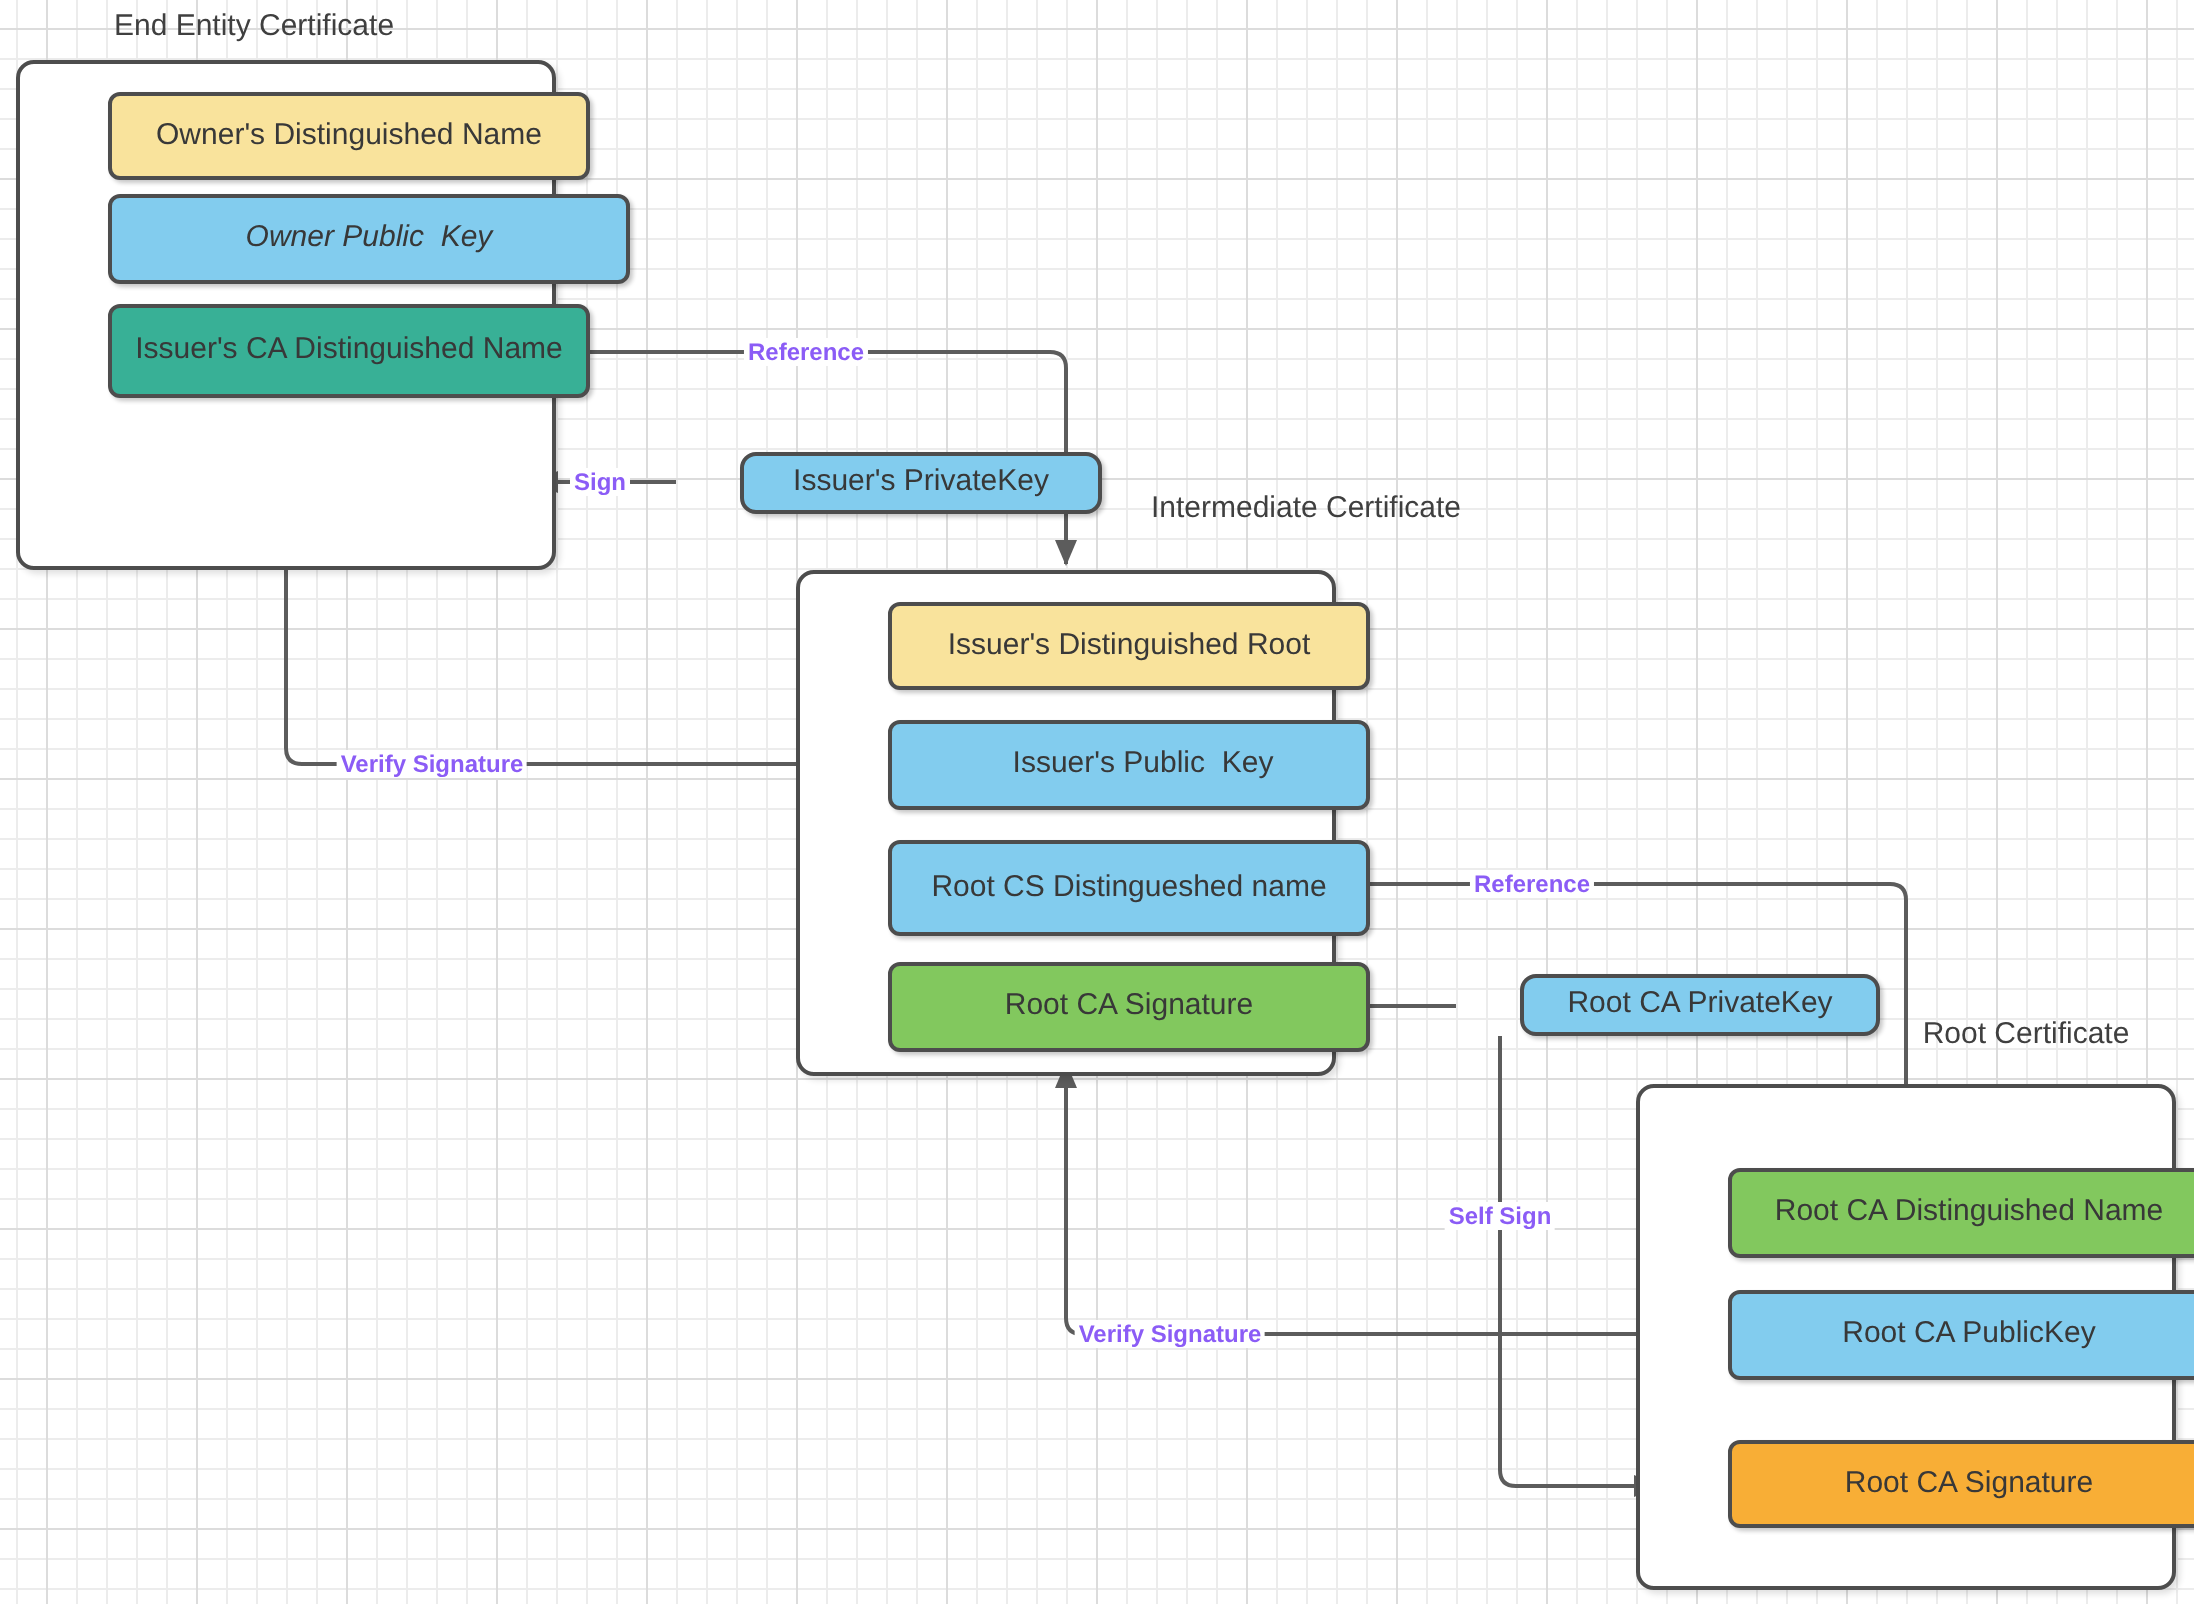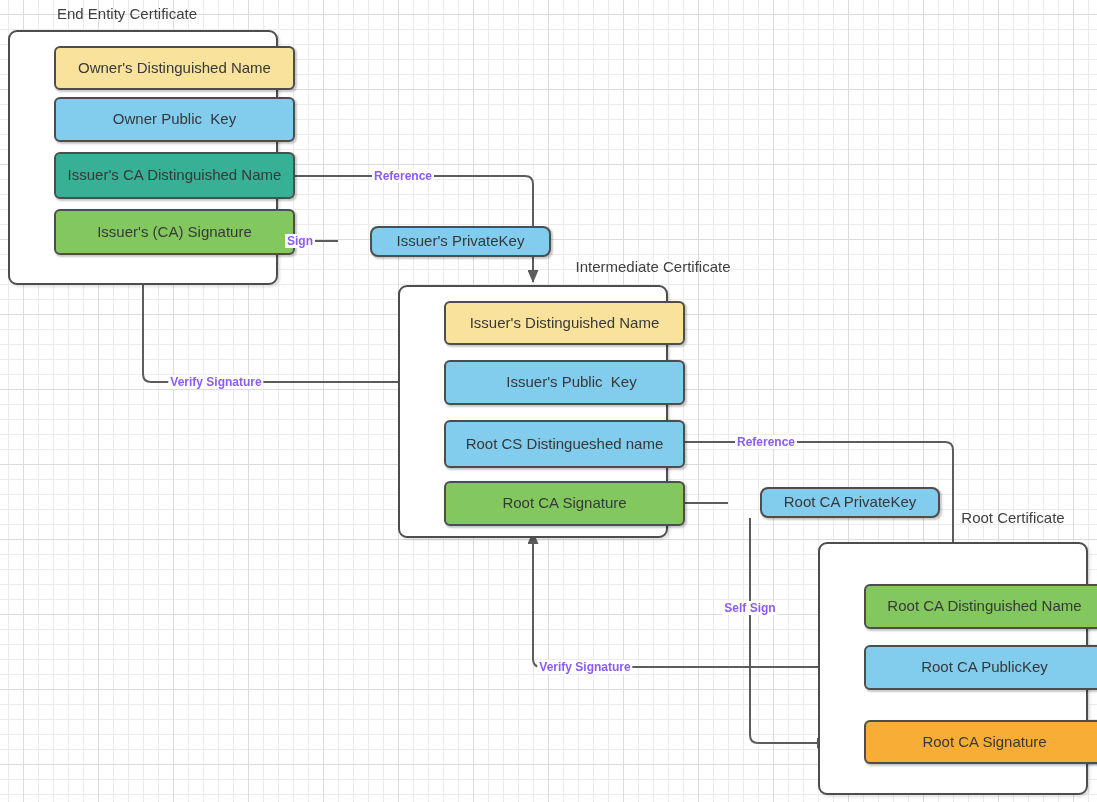--- a/index.html
+++ b/index.html
@@ -89,28 +89,27 @@
       <path d="M 728 503 H 657" marker-end="url(#arrow)"></path>
       <path d="M 750 518 V 735 Q 750 743 758 743 H 829" marker-end="url(#arrow)"></path>
       <path d="M 832 667 H 541 Q 533 667 533 659 V 532" marker-end="url(#arrow)"></path>
     </g>
   </svg>
 
   <div class="cert-title" style="left:127px;top:13px;">End Entity Certificate</div>
   <div class="container-box" style="left:8px;top:30px;width:266px;height:251px;"></div>
 
   <div class="node c-yellow" style="left:22px;top:46px;width:241px;height:44px;">Owner's Distinguished Name</div>
-  <div class="node c-blue" style="left:22px;top:97px;width:241px;height:45px;">Owner Public  Key</div>
+  <div class="node c-blue" style="left:22px;top:97px;width:261px;height:45px;font-style:italic;">Owner Public  Key</div>
   <div class="node c-teal" style="left:22px;top:152px;width:241px;height:47px;">Issuer's CA Distinguished Name</div>
-  <div class="node c-green" style="left:22px;top:209px;width:241px;height:46px;">Issuer's (CA) Signature</div>
 
-  <div class="cert-title" style="left:653px;top:266px;">Intermediate Certificate</div>
+  <div class="cert-title" style="left:653px;top:254px;">Intermediate Certificate</div>
   <div class="container-box" style="left:398px;top:285px;width:266px;height:249px;"></div>
 
-  <div class="node c-yellow" style="left:412px;top:301px;width:241px;height:44px;">Issuer's Distinguished Name</div>
+  <div class="node c-yellow" style="left:412px;top:301px;width:241px;height:44px;">Issuer's Distinguished Root</div>
   <div class="node c-blue" style="left:412px;top:360px;width:241px;height:45px;padding-left:22px;">Issuer's Public  Key</div>
   <div class="node c-blue" style="left:412px;top:420px;width:241px;height:48px;">Root CS Distingueshed name</div>
   <div class="node c-green" style="left:412px;top:481px;width:241px;height:45px;">Root CA Signature</div>
 
   <div class="cert-title" style="left:1013px;top:517px;text-align:right;">Root Certificate</div>
   <div class="container-box" style="left:818px;top:542px;width:266px;height:249px;"></div>
 
   <div class="node c-green" style="left:832px;top:584px;width:241px;height:45px;">Root CA Distinguished Name</div>
   <div class="node c-blue" style="left:832px;top:645px;width:241px;height:45px;">Root CA PublicKey</div>
   <div class="node c-orange" style="left:832px;top:720px;width:241px;height:44px;">Root CA Signature</div>

